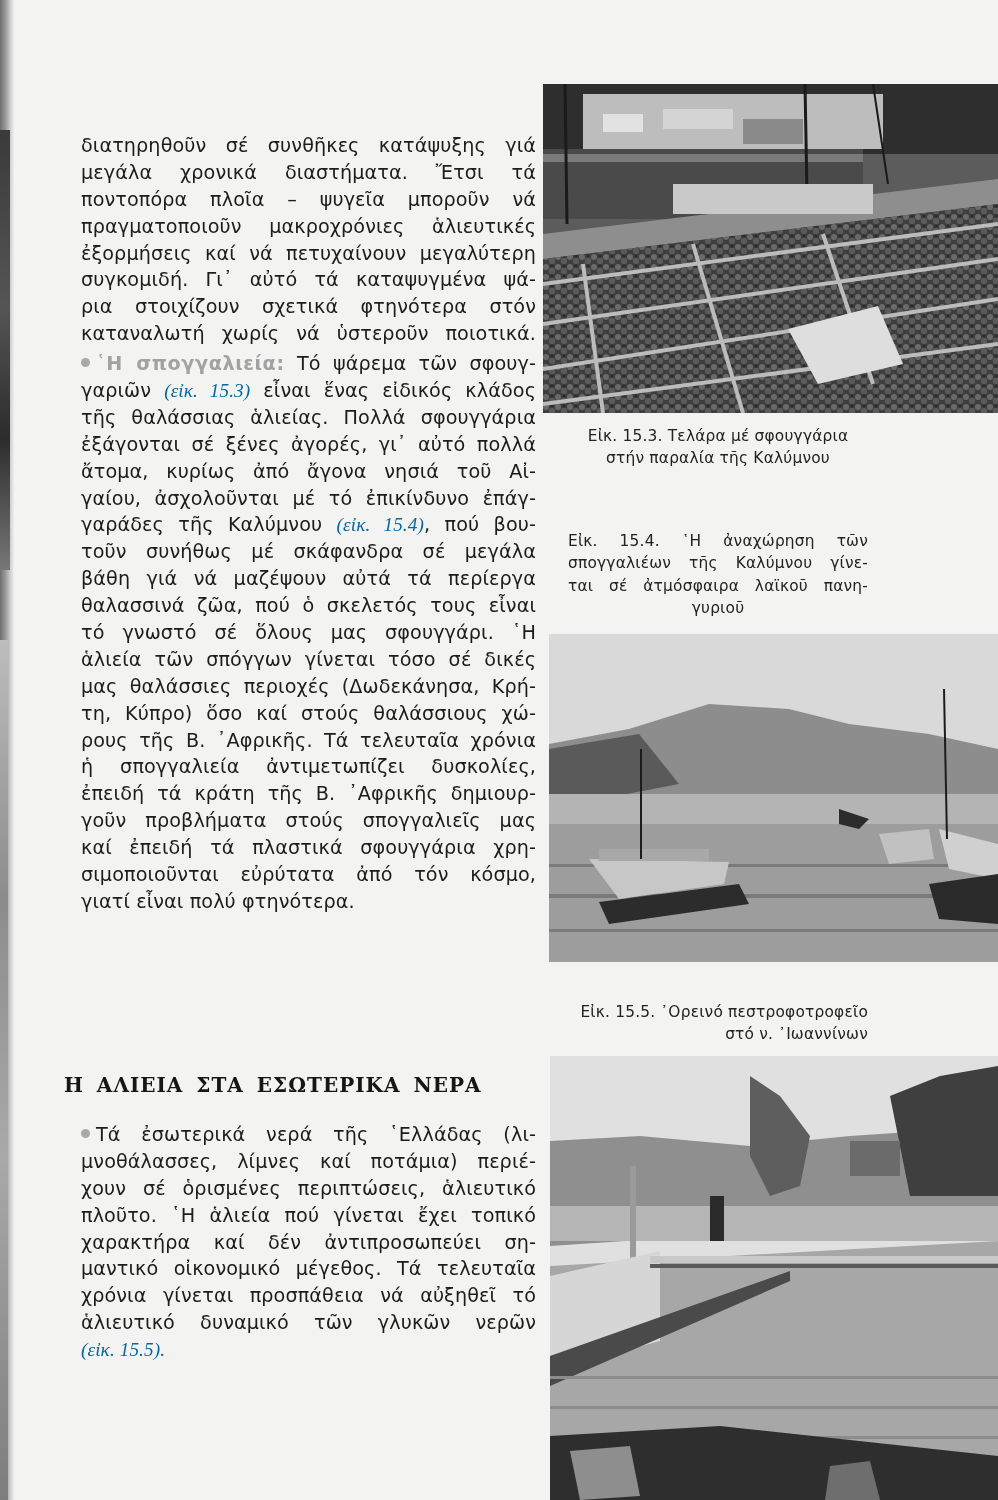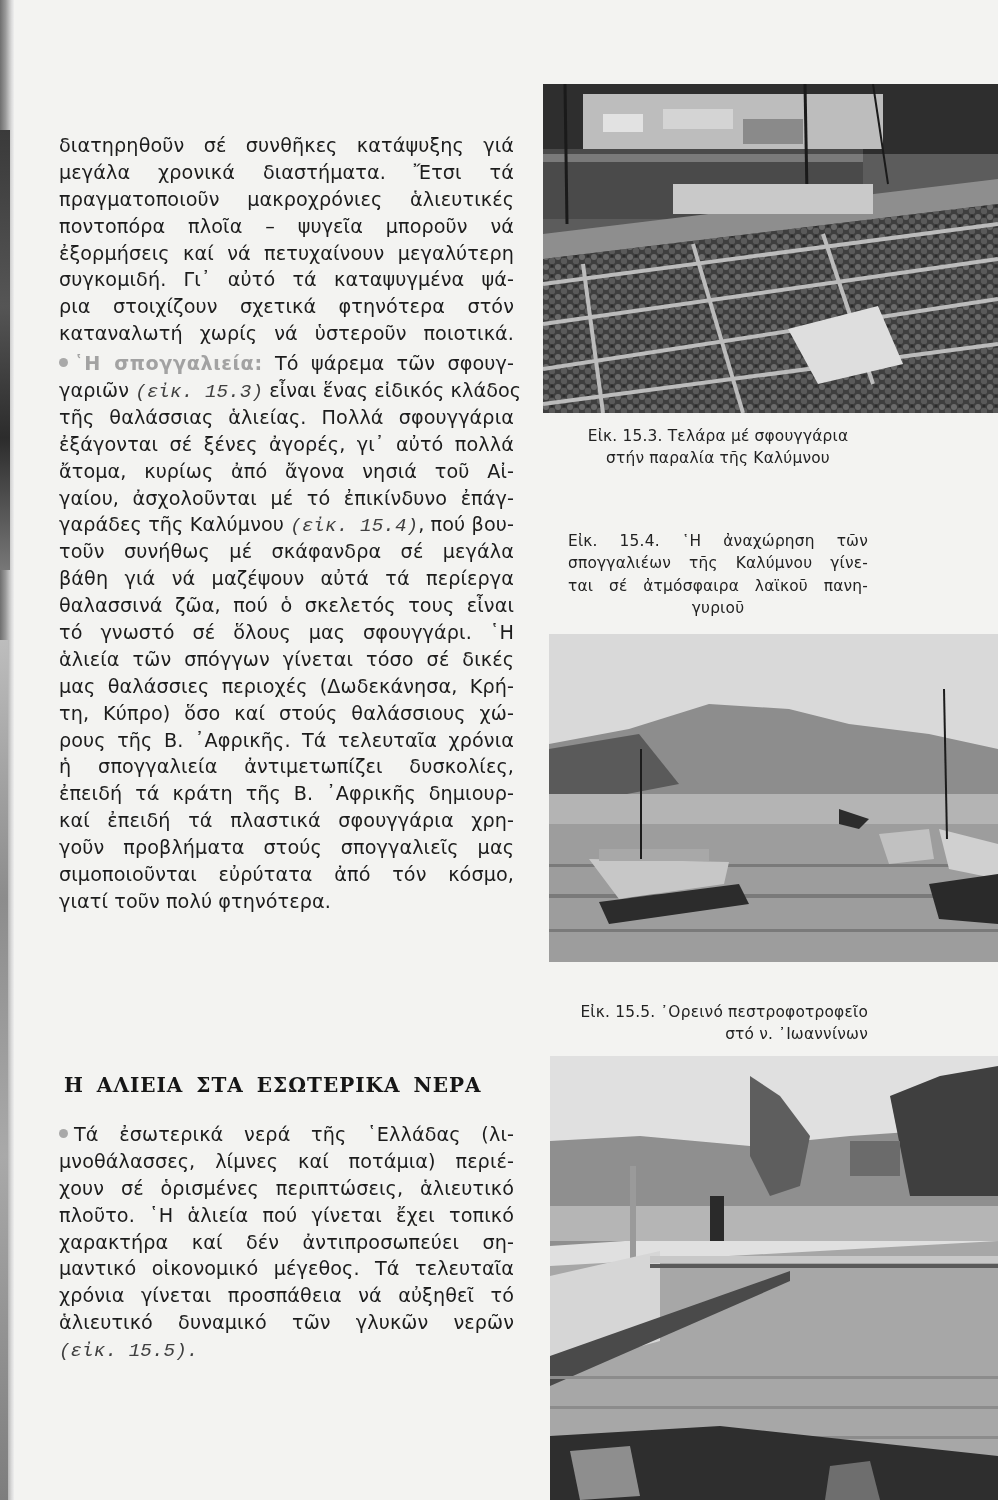--- a/index.html
+++ b/index.html
@@ -16,29 +16,29 @@
     .left-edge .dark-strip {
       position: absolute; left: 0; top: 130px; width: 10px; height: 440px;
       background: linear-gradient(to bottom, #3a3a3a, #555 40%, #2c2c2c 70%, #777);
     }
     .left-edge .mid-strip {
       position: absolute; left: 0; top: 640px; width: 8px; height: 860px;
       background: linear-gradient(to bottom, #bdbdbd, #8c8c8c 30%, #a9a9a9 60%, #7d7d7d);
     }
 
     .column-left {
-      position: absolute; left: 59px; top: 133px; width: 455px;
+      position: absolute; left: 81px; top: 133px; width: 455px;
     }
     .line {
       display: block; font-size: 19.2px; line-height: 26.9px;
       text-align: justify; text-align-last: justify; white-space: nowrap;
       letter-spacing: 0.1px; height: 26.9px; overflow: visible;
     }
     .line.last { text-align-last: left; }
-    .it { font-family: Liberation Mono, monospace; font-style: italic; color: #404040; }
+    .it { font-family: Liberation Serif, serif; font-style: italic; color: #0369a1; }
     .bullet {
       display: inline-block; width: 9px; height: 9px; border-radius: 50%;
       background: #a9a9a9; margin-right: 6px; vertical-align: 3px;
     }
     .subhead { color: #a2a2a2; font-weight: bold; letter-spacing: 0.6px; }
     .heading {
       position: absolute; left: 64px; top: 1073px; width: 460px;
       font-family: "DejaVu Serif", serif; font-weight: bold; font-size: 20px;
       letter-spacing: 1px; word-spacing: 5px; color: #161616;
     }
@@ -68,22 +68,22 @@
 <body>
 
 <div class="left-edge">
   <div class="dark-strip"></div>
   <div class="mid-strip"></div>
 </div>
 
 <div class="column-left">
   <span class="line">διατηρηθοῦν σέ συνθῆκες κατάψυξης γιά</span>
   <span class="line">μεγάλα χρονικά διαστήματα. Ἔτσι τά</span>
+  <span class="line">ποντοπόρα πλοῖα – ψυγεῖα μποροῦν νά</span>
   <span class="line">πραγματοποιοῦν μακροχρόνιες ἁλιευτικές</span>
-  <span class="line">ποντοπόρα πλοῖα – ψυγεῖα μποροῦν νά</span>
   <span class="line">ἐξορμήσεις καί νά πετυχαίνουν μεγαλύτερη</span>
   <span class="line">συγκομιδή. Γι᾽ αὐτό τά καταψυγμένα ψά-</span>
   <span class="line">ρια στοιχίζουν σχετικά φτηνότερα στόν</span>
   <span class="line">καταναλωτή χωρίς νά ὑστεροῦν ποιοτικά.</span>
 
   <span class="line" style="margin-top:3px">
     <span class="bullet"></span><span class="subhead">῾Η σπογγαλιεία:</span>
     <span>Τό ψάρεμα τῶν σφουγ-</span>
   </span>
   <span class="line">
@@ -102,24 +102,24 @@
   <span class="line">τοῦν συνήθως μέ σκάφανδρα σέ μεγάλα</span>
   <span class="line">βάθη γιά νά μαζέψουν αὐτά τά περίεργα</span>
   <span class="line">θαλασσινά ζῶα, πού ὁ σκελετός τους εἶναι</span>
   <span class="line">τό γνωστό σέ ὅλους μας σφουγγάρι. ῾Η</span>
   <span class="line">ἁλιεία τῶν σπόγγων γίνεται τόσο σέ δικές</span>
   <span class="line">μας θαλάσσιες περιοχές (Δωδεκάνησα, Κρή-</span>
   <span class="line">τη, Κύπρο) ὅσο καί στούς θαλάσσιους χώ-</span>
   <span class="line">ρους τῆς Β. ᾿Αφρικῆς. Τά τελευταῖα χρόνια</span>
   <span class="line">ἡ σπογγαλιεία ἀντιμετωπίζει δυσκολίες,</span>
   <span class="line">ἐπειδή τά κράτη τῆς Β. ᾿Αφρικῆς δημιουρ-</span>
+  <span class="line">γοῦν προβλήματα στούς σπογγαλιεῖς μας</span>
   <span class="line">καί ἐπειδή τά πλαστικά σφουγγάρια χρη-</span>
-  <span class="line">γοῦν προβλήματα στούς σπογγαλιεῖς μας</span>
   <span class="line">σιμοποιοῦνται εὐρύτατα ἀπό τόν κόσμο,</span>
-  <span class="line last">γιατί τοῦν πολύ φτηνότερα.</span>
+  <span class="line last">γιατί εἶναι πολύ φτηνότερα.</span>
 </div>
 
 <div class="heading">Η ΑΛΙΕΙΑ ΣΤΑ ΕΣΩΤΕΡΙΚΑ ΝΕΡΑ</div>
 
 <div class="column-left second">
   <span class="line">
     <span class="bullet"></span><span>Τά ἐσωτερικά νερά τῆς ῾Ελλάδας (λι-</span>
   </span>
   <span class="line">μνοθάλασσες, λίμνες καί ποτάμια) περιέ-</span>
   <span class="line">χουν σέ ὁρισμένες περιπτώσεις, ἁλιευτικό</span>

